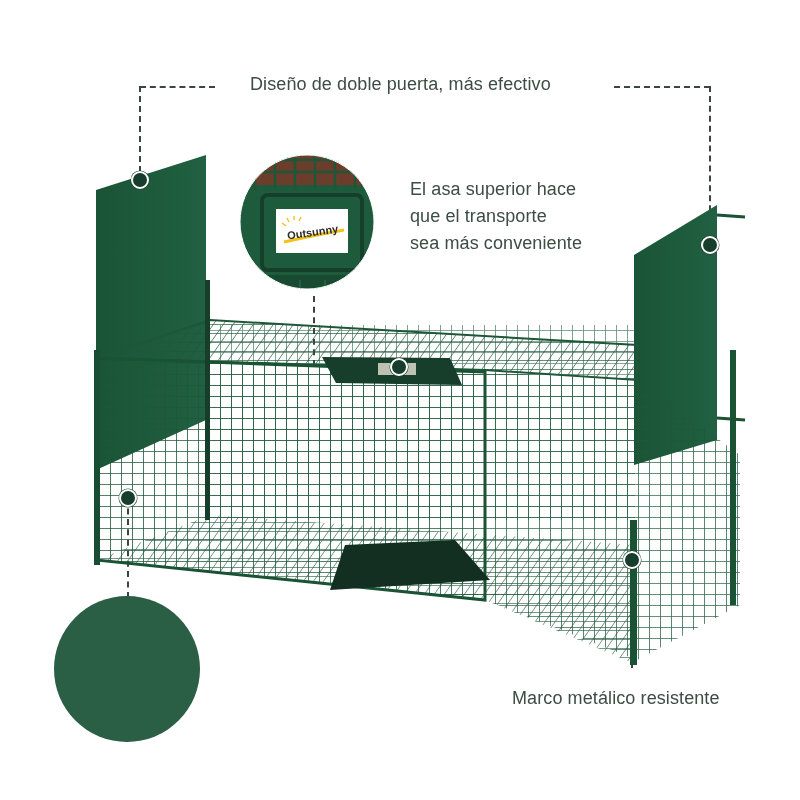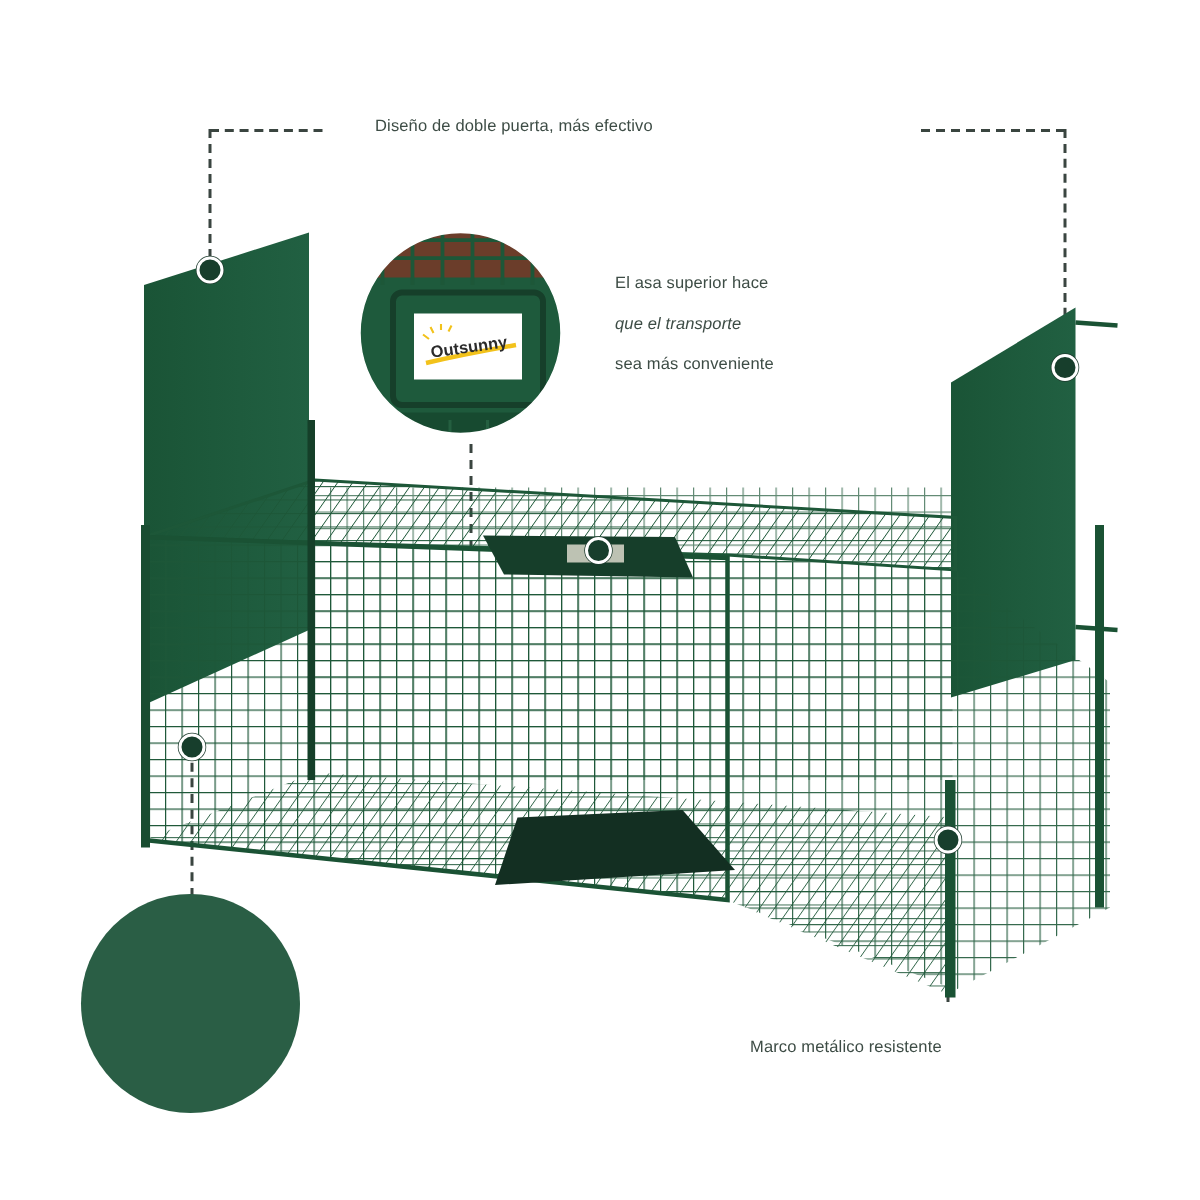--- a/index.html
+++ b/index.html
@@ -1,18 +1,18 @@
 <!DOCTYPE html>
 <html><head>
 <meta charset="utf-8">
 <style>
   html, body { margin:0; padding:0; background:#ffffff; }
   body { width:800px; height:800px; position:relative; overflow:hidden; font-family:"Liberation Sans", sans-serif; color:#3b4a44; }
   .abs { position:absolute; }
-  .label { position:absolute; font-size:11px; color:#3d4c45; line-height:26px; letter-spacing:0.1px; }
+  .label { position:absolute; font-size:18px; color:#3d4c45; line-height:26px; letter-spacing:0.1px; }
   .dash-h { position:absolute; height:0; border-top:2px dashed #3a4540; }
   .dash-v { position:absolute; width:0; border-left:2px dashed #3a4540; }
   .dot { position:absolute; width:14px; height:14px; border-radius:50%; background:#173e2c; border:2px solid #ffffff; box-shadow:0 0 0 0.5px #1e3b2e; }
   svg { position:absolute; left:0; top:0; }
 </style>
 </head>
 <body>
 
 <div class="dash-h" style="left:140px; top:86px; width:75px;"></div>
 <div class="dash-v" style="left:139px; top:86px; height:86px;"></div>
@@ -86,15 +86,15 @@
 <div class="abs" style="left:54px; top:596px; width:146px; height:146px; border-radius:50%; background:#2a5e45;"></div>
 
 <div class="dot" style="left:131px; top:171px;"></div>
 <div class="dot" style="left:701px; top:236px;"></div>
 <div class="dot" style="left:390px; top:358px;"></div>
 <div class="dot" style="left:119px; top:489px;"></div>
 <div class="dot" style="left:623px; top:551px;"></div>
 
 <div class="label" style="left:250px; top:71px;">Diseño de doble puerta, más efectivo</div>
 <div class="label" style="left:410px; top:176px;">El asa superior hace</div>
-<div class="label" style="left:410px; top:203px;font-style:italic;">que el transporte</div>
+<div class="label" style="left:410px; top:203px;">que el transporte</div>
 <div class="label" style="left:410px; top:230px;text-align:right;">sea más conveniente</div>
-<div class="label" style="left:500px; top:685px;">Marco metálico resistente</div>
+<div class="label" style="left:512px; top:685px;">Marco metálico resistente</div>
 
 </body></html>

